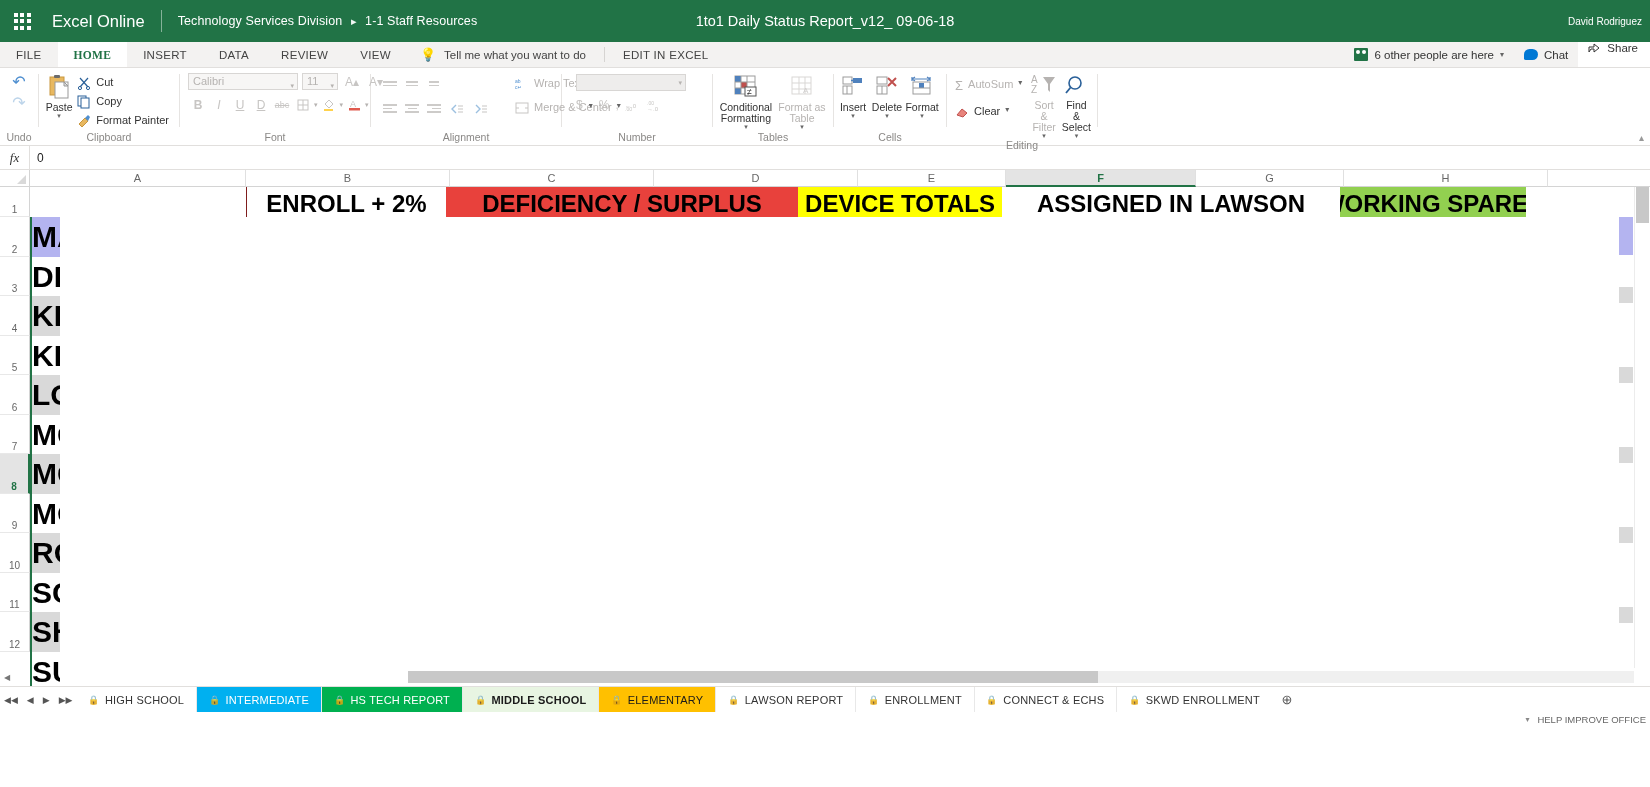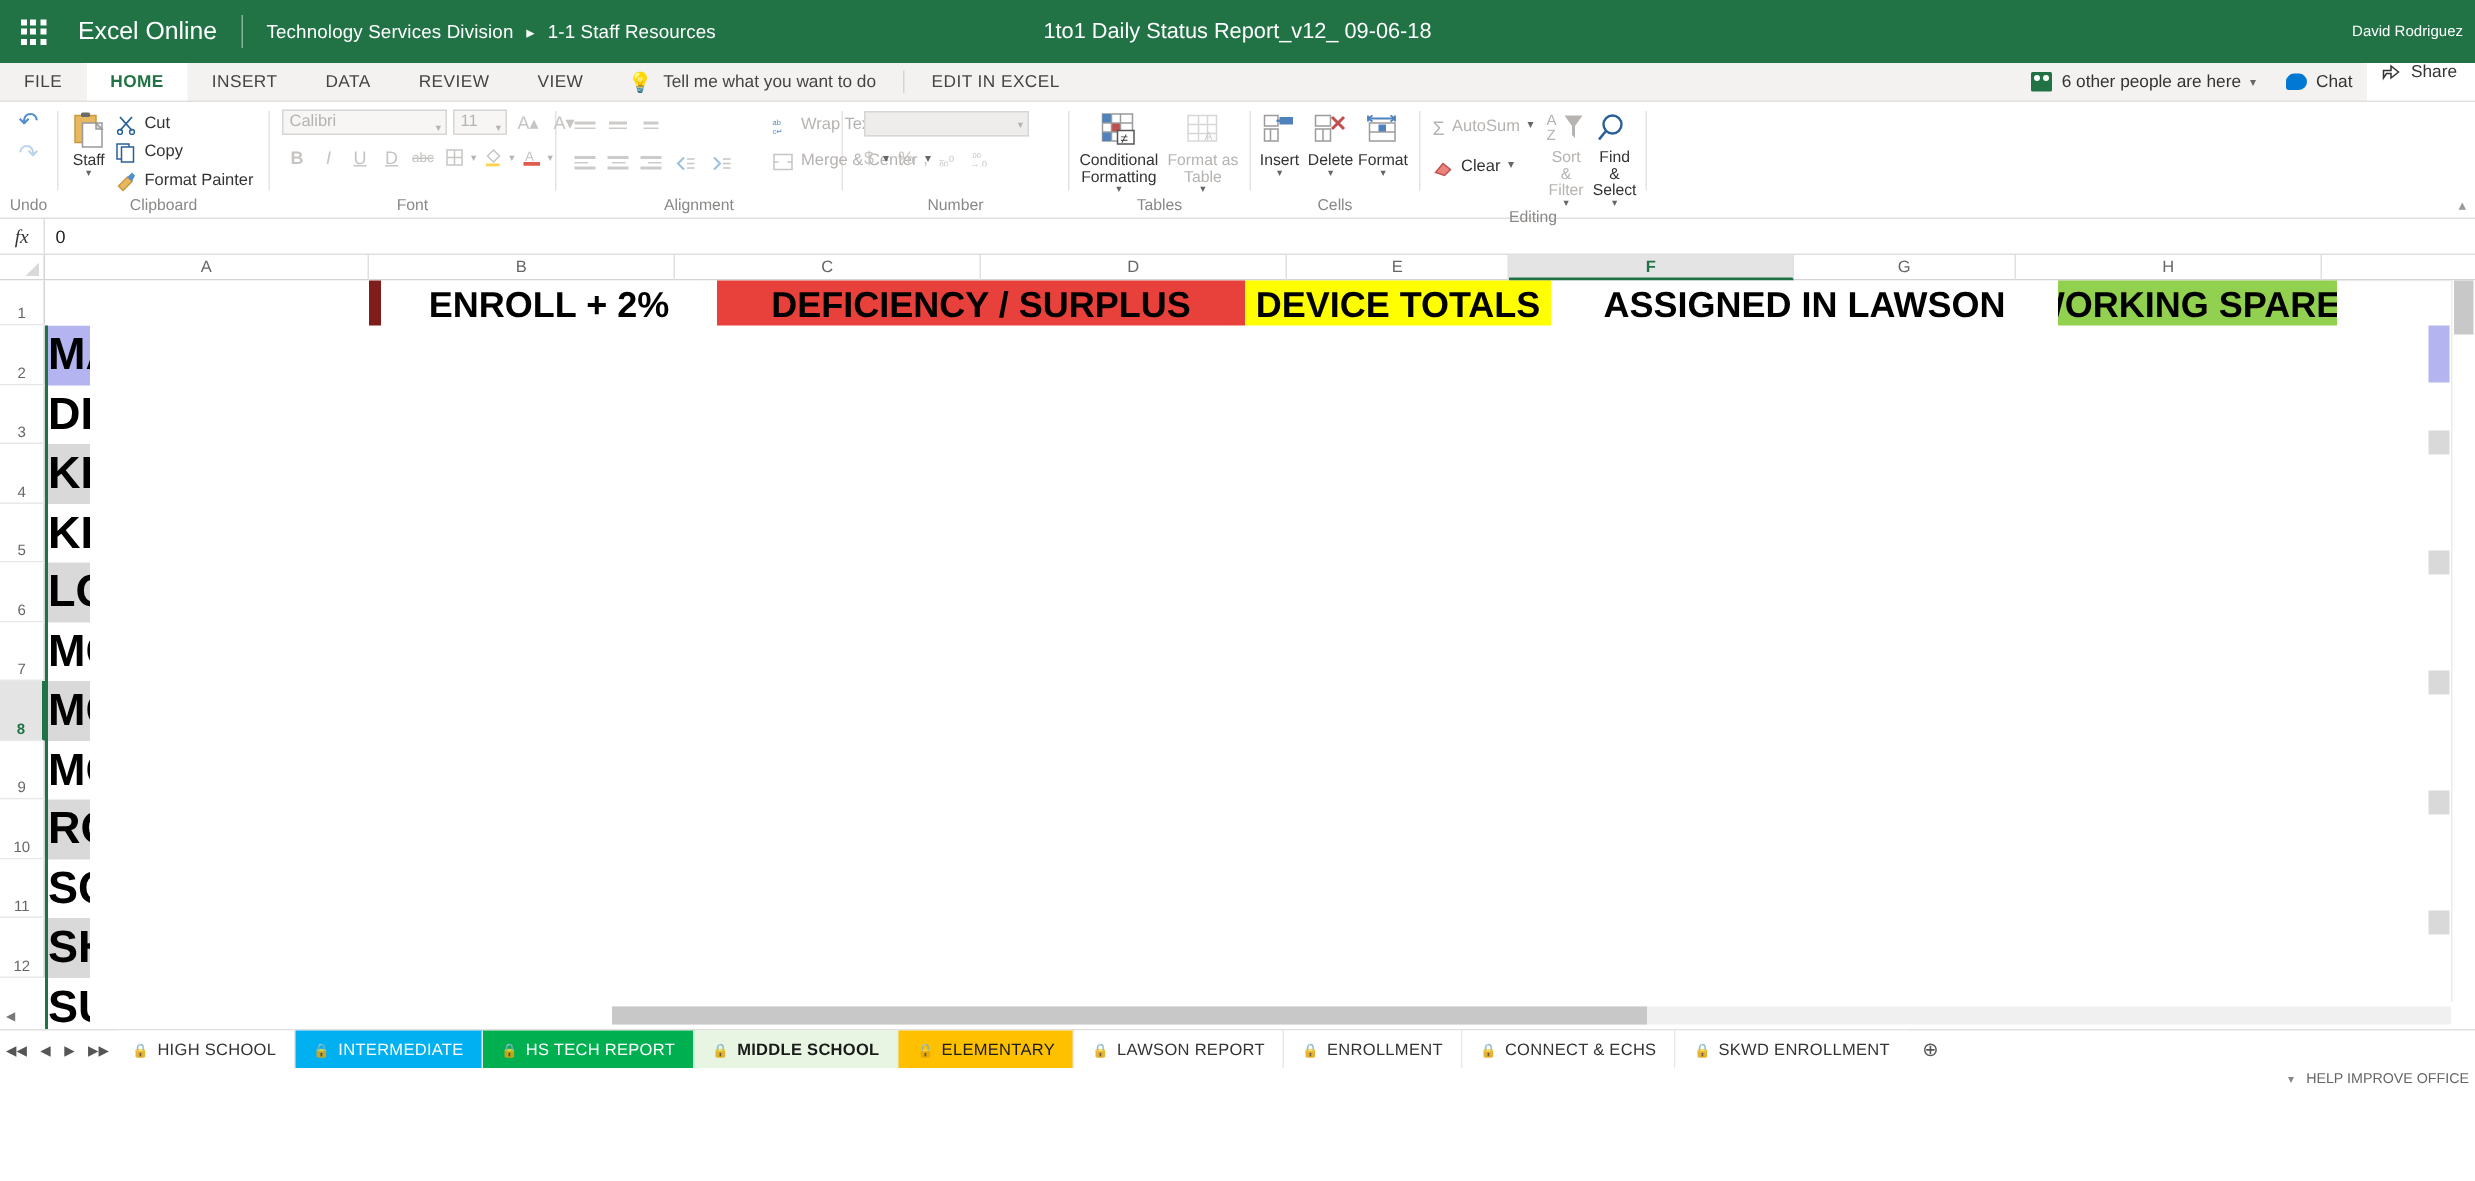--- a/index.html
+++ b/index.html
@@ -38,21 +38,21 @@
 
   
   .ribtabs {
     height: 26px; background: #f3f2f1; display: flex; align-items: stretch;
     border-bottom: 1px solid #e1dfdd; position: relative;
   }
   .ribtab {
     padding: 0 16px; display: flex; align-items: center; font-size: 11.5px;
     color: #444; letter-spacing: .3px; cursor: pointer;
   }
-  .ribtab.active { background: #ffffff; color: #217346; font-weight: bold; }
+  .ribtab.active { background: #ffffff; color: #217346; font-weight: bold; font-family: Liberation Serif, serif; }
   .tellme {
     display: flex; align-items: center; gap: 7px; padding: 0 14px;
     font-size: 11.5px; color: #444; cursor: pointer;
   }
   .bulb { color: #c9a227; font-size: 13px; line-height: 1; }
   .vsep { width: 1px; background: #d6d4d2; margin: 5px 4px; }
   .editxl { padding: 0 14px; display: flex; align-items: center; font-size: 11.5px; color: #444; cursor:pointer; letter-spacing:.3px;}
   .rt-right { margin-left: auto; display: flex; align-items: stretch; }
   .presence {
     display: flex; align-items: center; gap: 6px; padding: 0 10px;
@@ -319,21 +319,21 @@
 
   <div class="rgroup" style="width:140px">
     <div class="gbody">
       <div class="btn-big">
         <svg width="26" height="26" viewBox="0 0 26 26">
           <rect x="4" y="3" width="14" height="18" fill="#e8b860" stroke="#c9973f"></rect>
           <rect x="8" y="1" width="6" height="3" rx="1" fill="#6b6b6b"></rect>
           <rect x="9" y="8" width="13" height="16" fill="#fff" stroke="#999"></rect>
           <path d="M18 8 L22 12 L18 12 Z" fill="#ddd" stroke="#999"></path>
         </svg>
-        <span class="lbl">Staff</span>
+        <span class="lbl">Paste</span>
         <span class="dn">▾</span>
       </div>
       <div style="display:flex;flex-direction:column;gap:1px;padding-top:2px">
         <div class="btn-sm">
           <svg width="14" height="14" viewBox="0 0 14 14">
             <line x1="3" y1="2" x2="11" y2="11" stroke="#2a6099" stroke-width="1.2"></line>
             <line x1="11" y1="2" x2="3" y2="11" stroke="#2a6099" stroke-width="1.2"></line>
             <circle cx="3" cy="12" r="1.6" fill="none" stroke="#2a6099"></circle>
             <circle cx="11" cy="12" r="1.6" fill="none" stroke="#2a6099"></circle>
           </svg>
@@ -654,21 +654,21 @@
       <div class="rh">9</div>
       <div class="rh">10</div>
       <div class="rh">11</div>
       <div class="rh">12</div>
     </div>
 
     <div class="cells">
 
       <div class="banner">
         <div class="bcell" style="width:216px;background:#ffffff"></div>
-        <div class="bcell" style="width:232px;background:#ffffff;border-left:8px solid #7f1d1d">ENROLL + 2%</div>
+        <div class="bcell" style="width:200px;background:#ffffff;border-left:1px solid #7f1d1d">ENROLL + 2%</div>
         <div class="bcell" style="width:352px;background:#e8413c">DEFICIENCY / SURPLUS</div>
         <div class="bcell" style="width:204px;background:#ffff00">DEVICE TOTALS</div>
         <div class="bcell" style="width:338px;background:#ffffff">ASSIGNED IN LAWSON</div>
         <div class="bcell" style="width:186px;background:#92d050">WORKING SPARES</div>
       </div>
 
       <div class="namecol">
         <div class="namecell sel-blue">MA</div>
         <div class="namecell">DEL</div>
         <div class="namecell shade">KEN</div>

